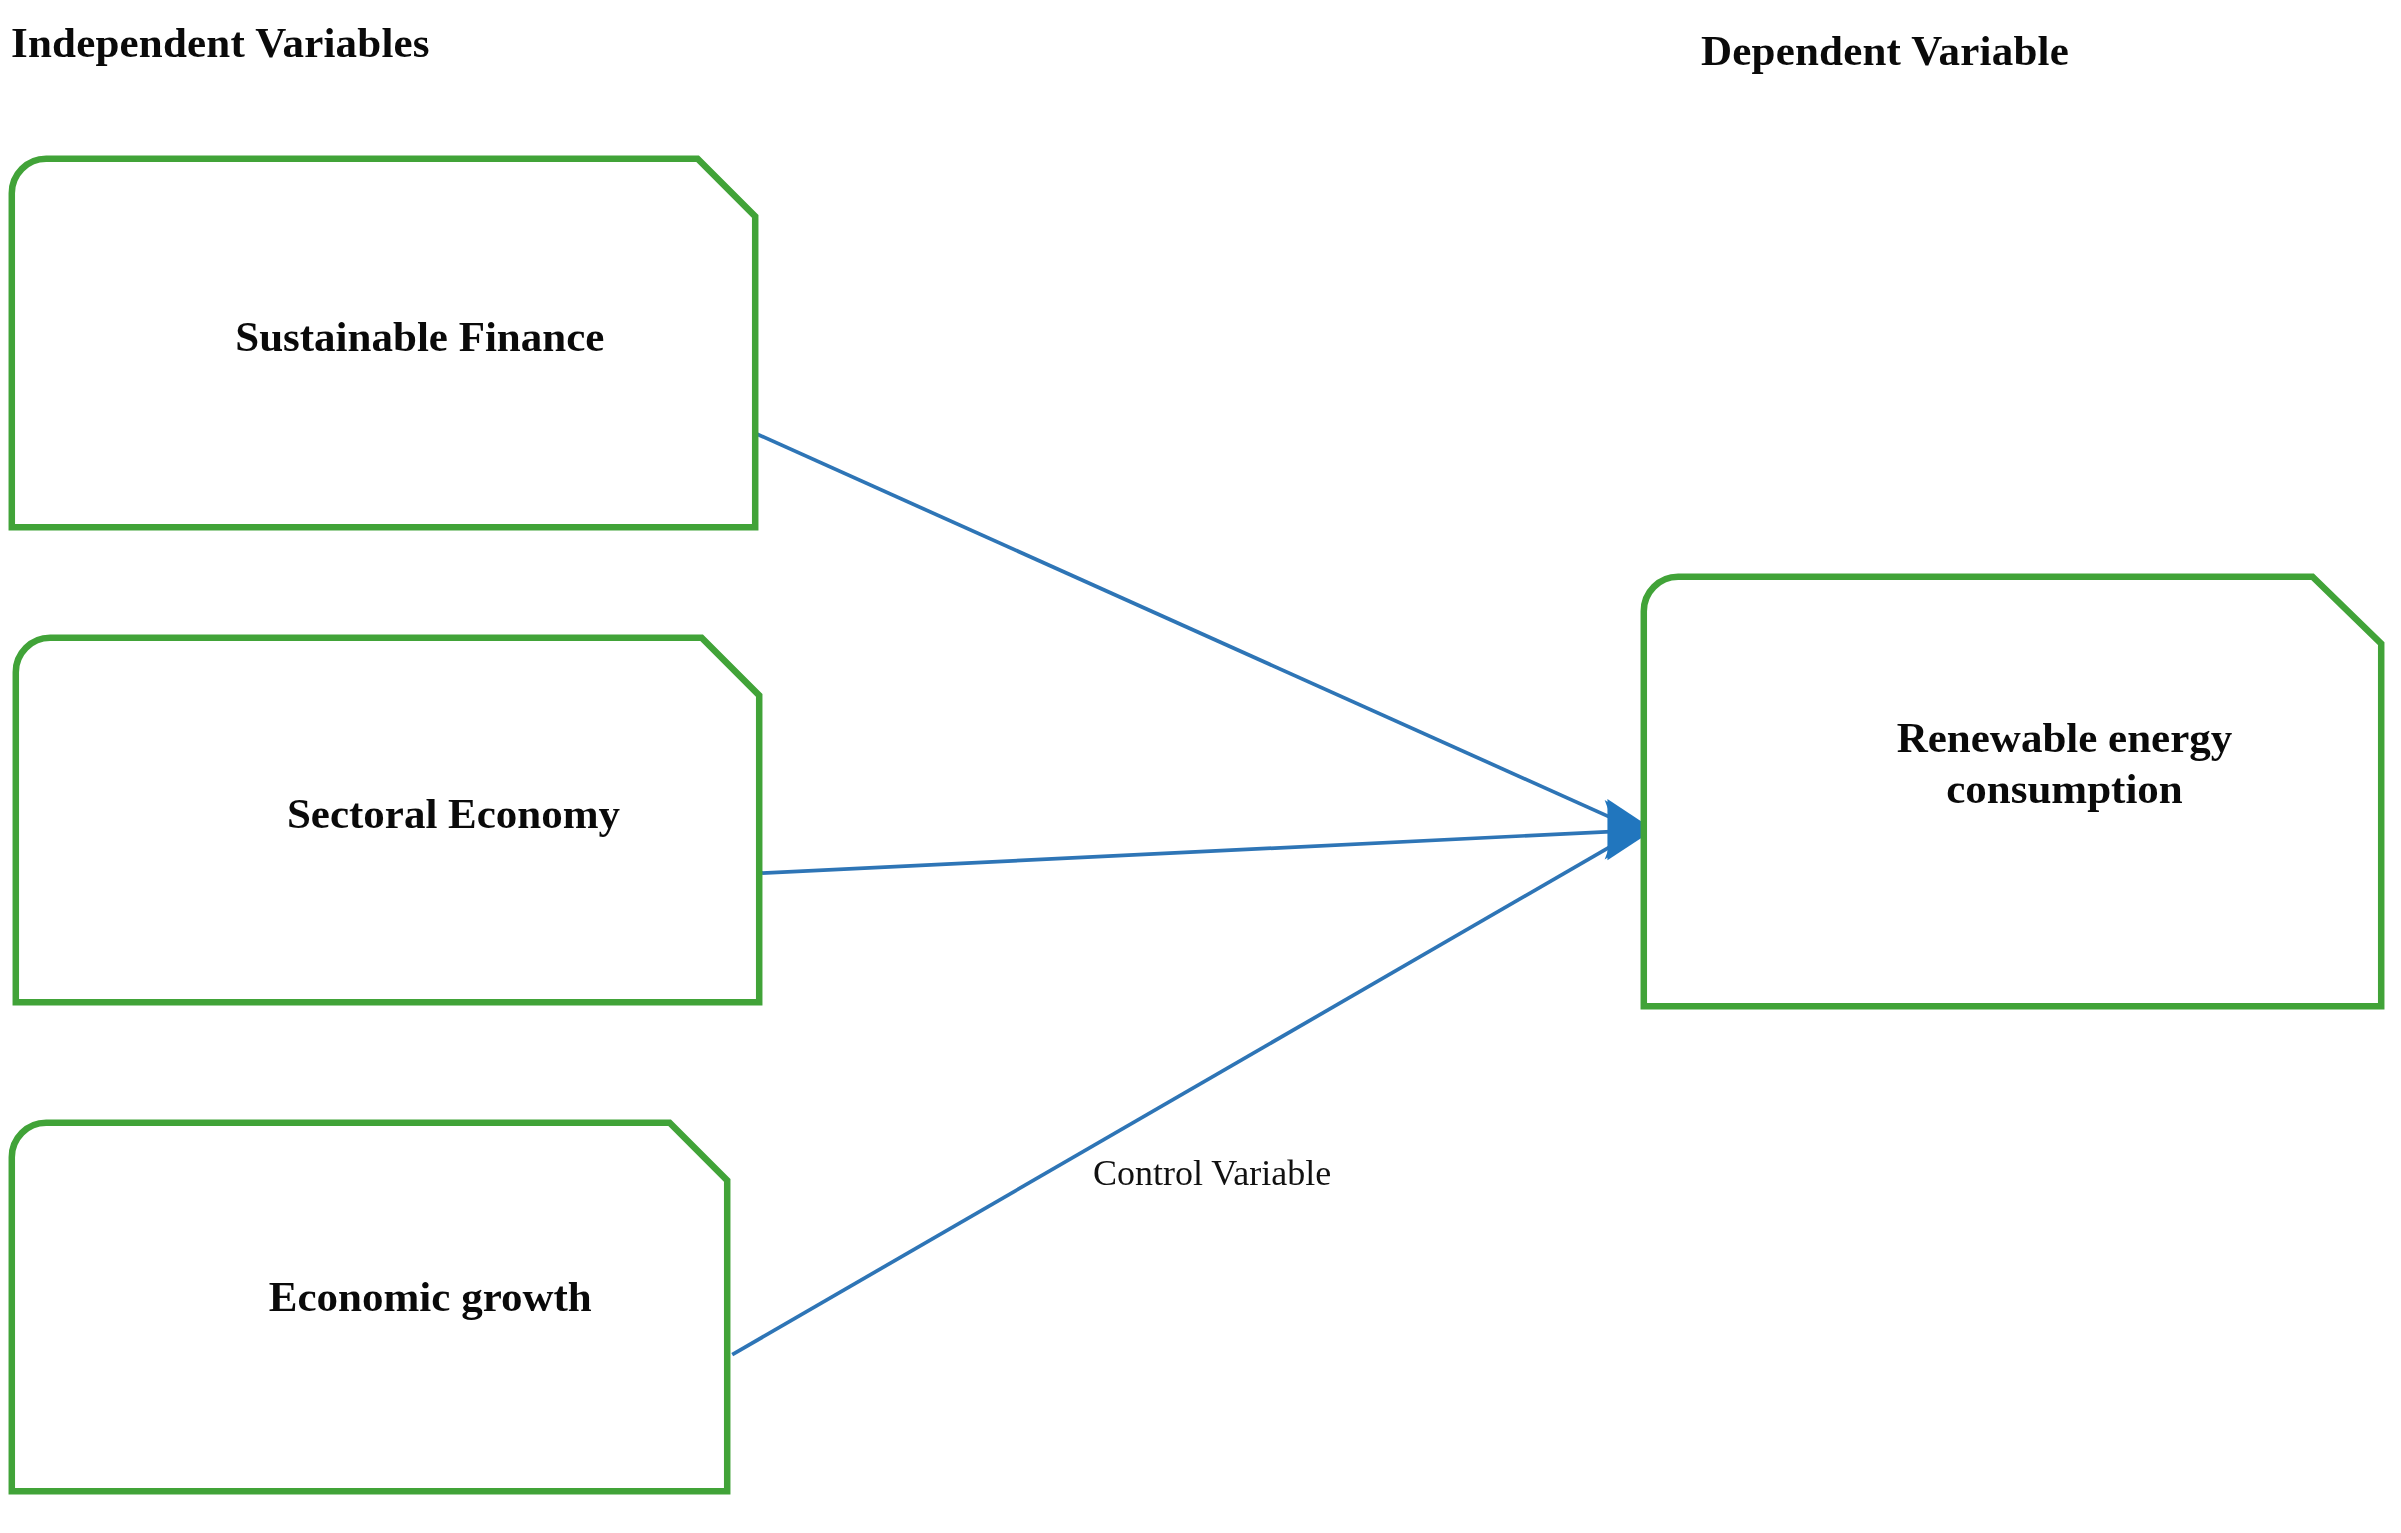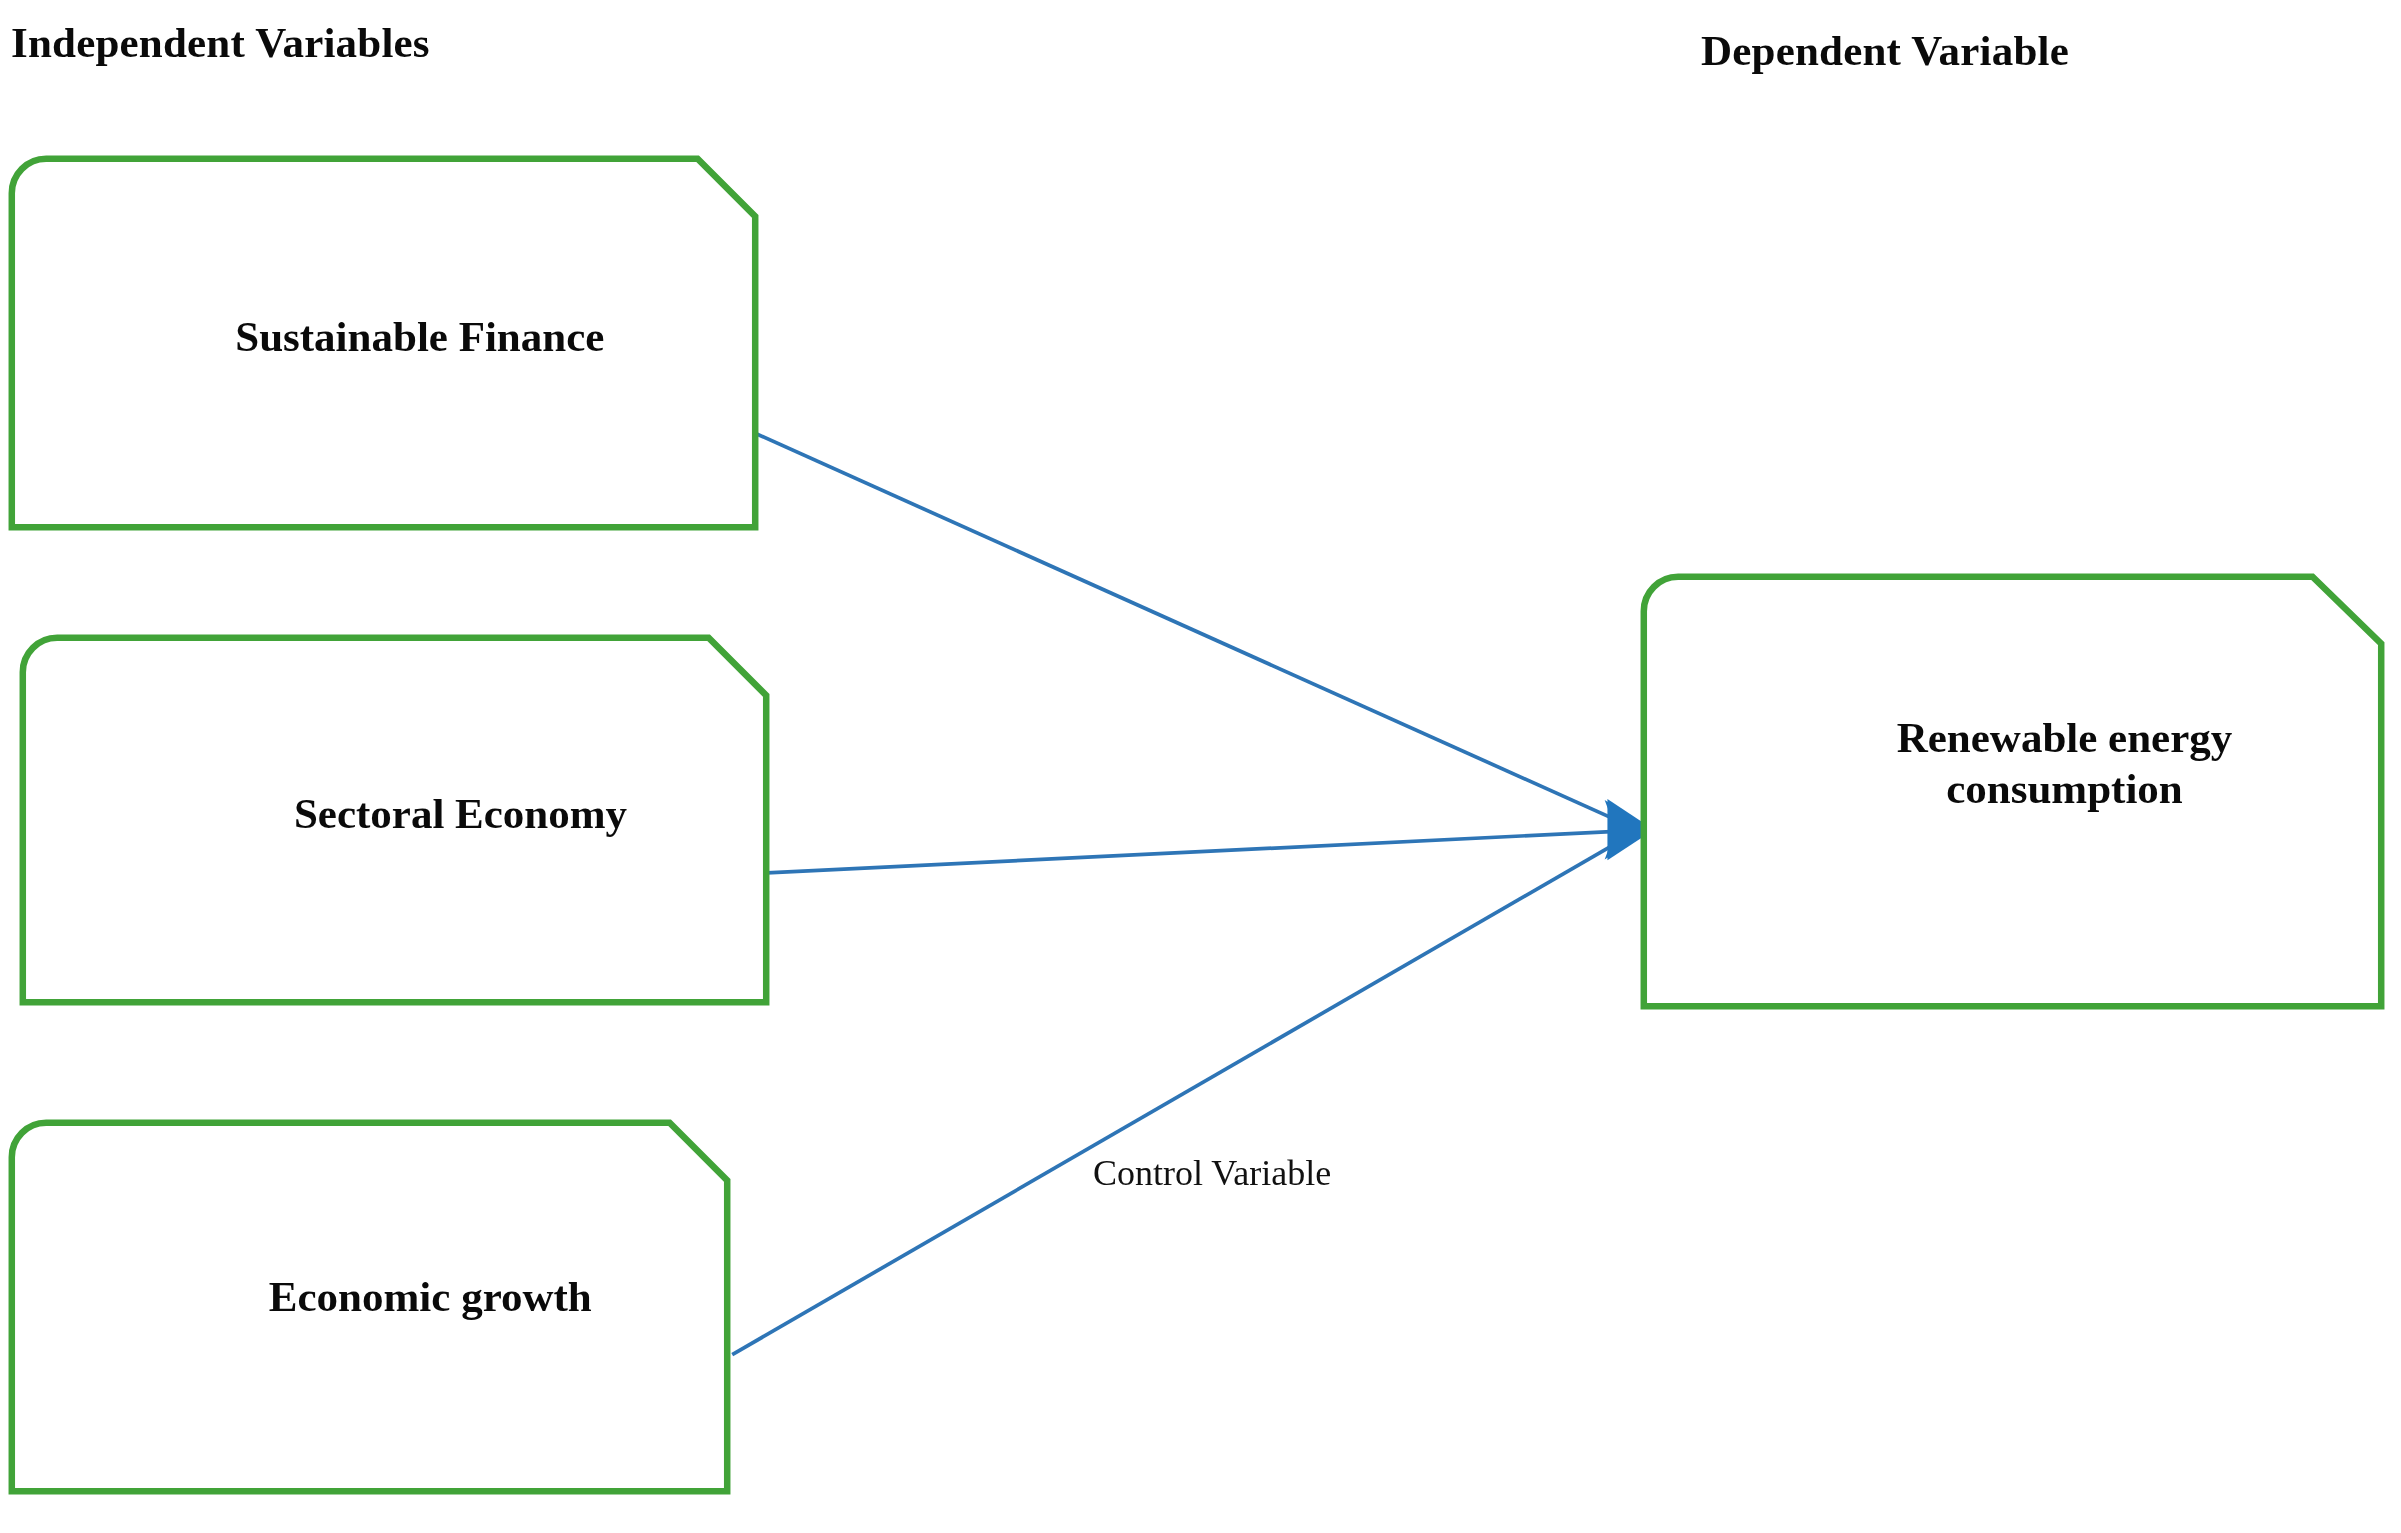--- a/index.html
+++ b/index.html
@@ -48,21 +48,21 @@
     font-weight: 700;
     font-size: 43px;
     color: #0a0a0a;
     line-height: 1.18;
     white-space: pre-line;
   }
 
   #node-sustainable-finance { left: 9.3px;  top: 156px;  width: 821px; height: 374px; }
   #node-sustainable-finance .node-label { top: 156px; }
 
-  #node-sectoral-economy    { left: 20px;  top: 635px;  width: 881px; height: 370px; }
+  #node-sectoral-economy    { left: 13px;  top: 635px;  width: 881px; height: 370px; }
   #node-sectoral-economy .node-label { top: 154px; }
 
   #node-economic-growth     { left: 9.3px;  top: 1120px; width: 842px; height: 374px; }
   #node-economic-growth .node-label { top: 152px; }
 
   #node-renewable-energy    { left: 1641px; top: 574px;  width: 847px; height: 435px; }
   #node-renewable-energy .node-label { top: 139px; }
 
   #connectors {
     position: absolute;

